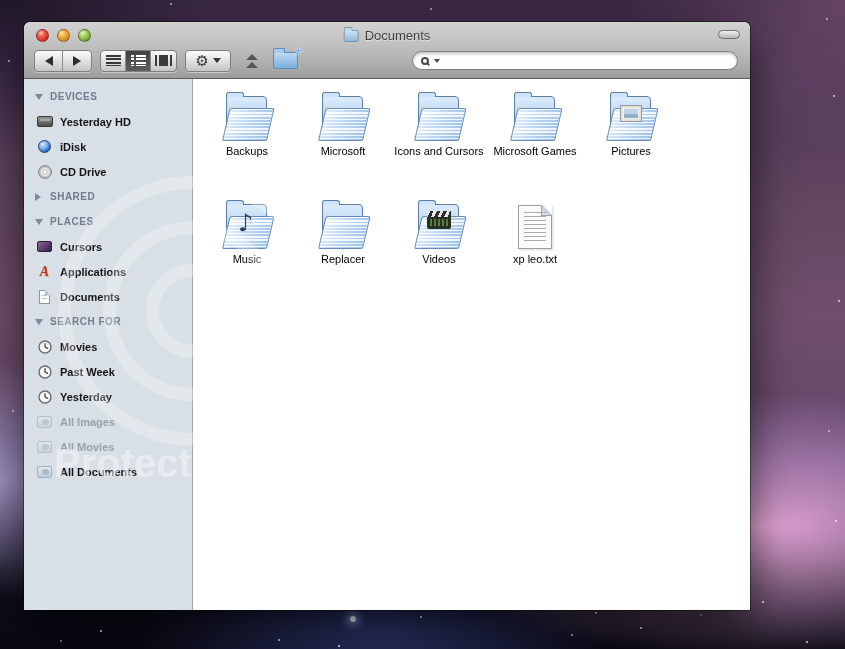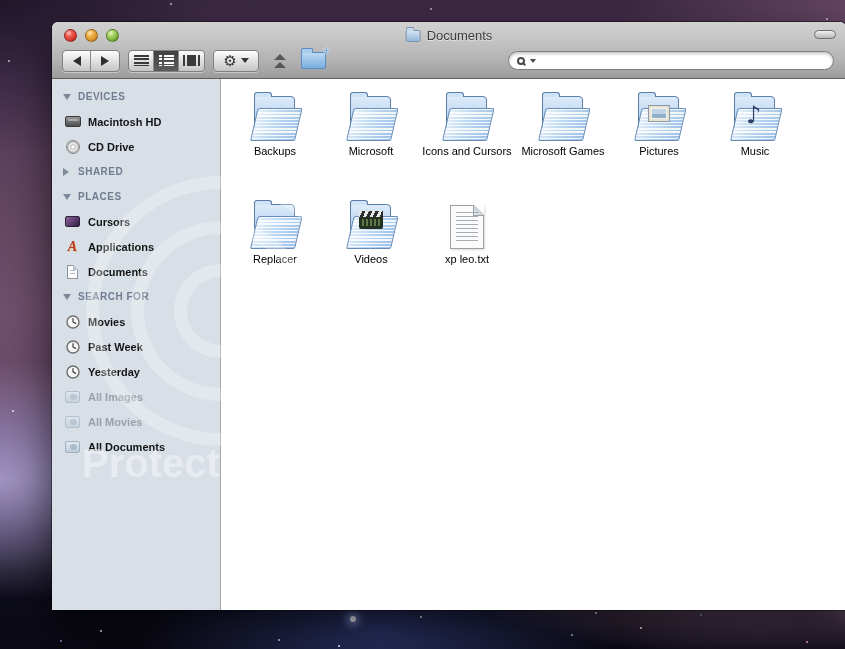--- a/index.html
+++ b/index.html
@@ -20,23 +20,23 @@
     box-shadow: 100px 630px #fff, 278px 639px #cfd6ff, 420px 616px #fff, 571px 634px #b9c2ff,
       762px 601px #fff, 833px 95px #d8c9e8, 838px 300px #e0d0ea, 8px 60px #cbb8d8,
       12px 410px #efe4f4, 640px 627px #fff, 700px 614px #9aa4e8, 826px 18px #d0b8cc,
       170px 3px #c8b4d4, 430px 8px #bfa8c8, 595px 612px #fff, 806px 641px #ffb9c8,
       338px 645px #fff, 60px 640px #8891d8, 835px 520px #f6e3f2, 828px 430px #d8c2dd;
   }
   .bigglow { position:absolute; left:350px; top:616px; width:6px; height:6px; border-radius:50%;
     background:#eef0ff; box-shadow:0 0 9px 3px rgba(160,175,255,0.85); z-index:1; }
 
   
-  .window { position:absolute; left:24px; top:22px; width:794px; height:588px; z-index:10;
+  .window { position:absolute; left:24px; top:22px; width:726px; height:588px; z-index:10;
     display:flex; flex-direction:column; border-radius:6px 6px 0 0; overflow:hidden;
-    box-shadow:0 18px 45px rgba(0,0,0,0.65), 0 0 0 1px rgba(0,0,0,0.4); background:#fff;margin-left:28px; }
+    box-shadow:0 18px 45px rgba(0,0,0,0.65), 0 0 0 1px rgba(0,0,0,0.4); background:#fff; }
 
   .chrome { background:linear-gradient(180deg,#d2d2d2 0%,#c3c3c3 35%,#b0b0b0 72%,#9c9c9c 100%);
     border-bottom:1px solid #5f5f5f; border-radius:6px 6px 0 0; }
   .titlebar { position:relative; height:26px; display:flex; align-items:center; padding-left:12px; gap:8px; }
   .tl { width:13px; height:13px; border-radius:50%; border:1px solid rgba(0,0,0,0.35); }
   .tl.red { background:radial-gradient(circle at 35% 28%, #ffc5bd 0%, #ef6157 30%, #d8342c 68%, #9c1f17 100%); }
   .tl.yel { background:radial-gradient(circle at 35% 28%, #ffe9b8 0%, #f2b24b 32%, #d88f25 70%, #9c6315 100%); }
   .tl.grn { background:radial-gradient(circle at 35% 28%, #e4f7c0 0%, #a8d468 32%, #74ac34 70%, #4c7c1d 100%); }
   .title-wrap { position:absolute; left:50%; transform:translateX(-50%); top:0; height:26px;
     display:flex; align-items:center; gap:6px; }
@@ -227,21 +227,27 @@
   <div class="content">
     <div class="sidebar">
       <div class="side-row side-header">
         <span class="tri-d"></span>
         <span class="hlabel">DEVICES</span>
       </div>
       <div class="side-row">
         <span class="ic">
             <span class="hd"></span>
           </span>
-        <span class="silabel">Macintosh HD</span>
+        <span class="silabel">Yesterday HD</span>
+      </div>
+      <div class="side-row">
+        <span class="ic">
+            <span class="globe"></span>
+          </span>
+        <span class="silabel">iDisk</span>
       </div>
       <div class="side-row">
         <span class="ic">
             <span class="cdi"></span>
           </span>
         <span class="silabel">CD Drive</span>
       </div>
       <div class="side-row side-header">
         <span class="tri-r"></span>
         <span class="hlabel">SHARED</span>

